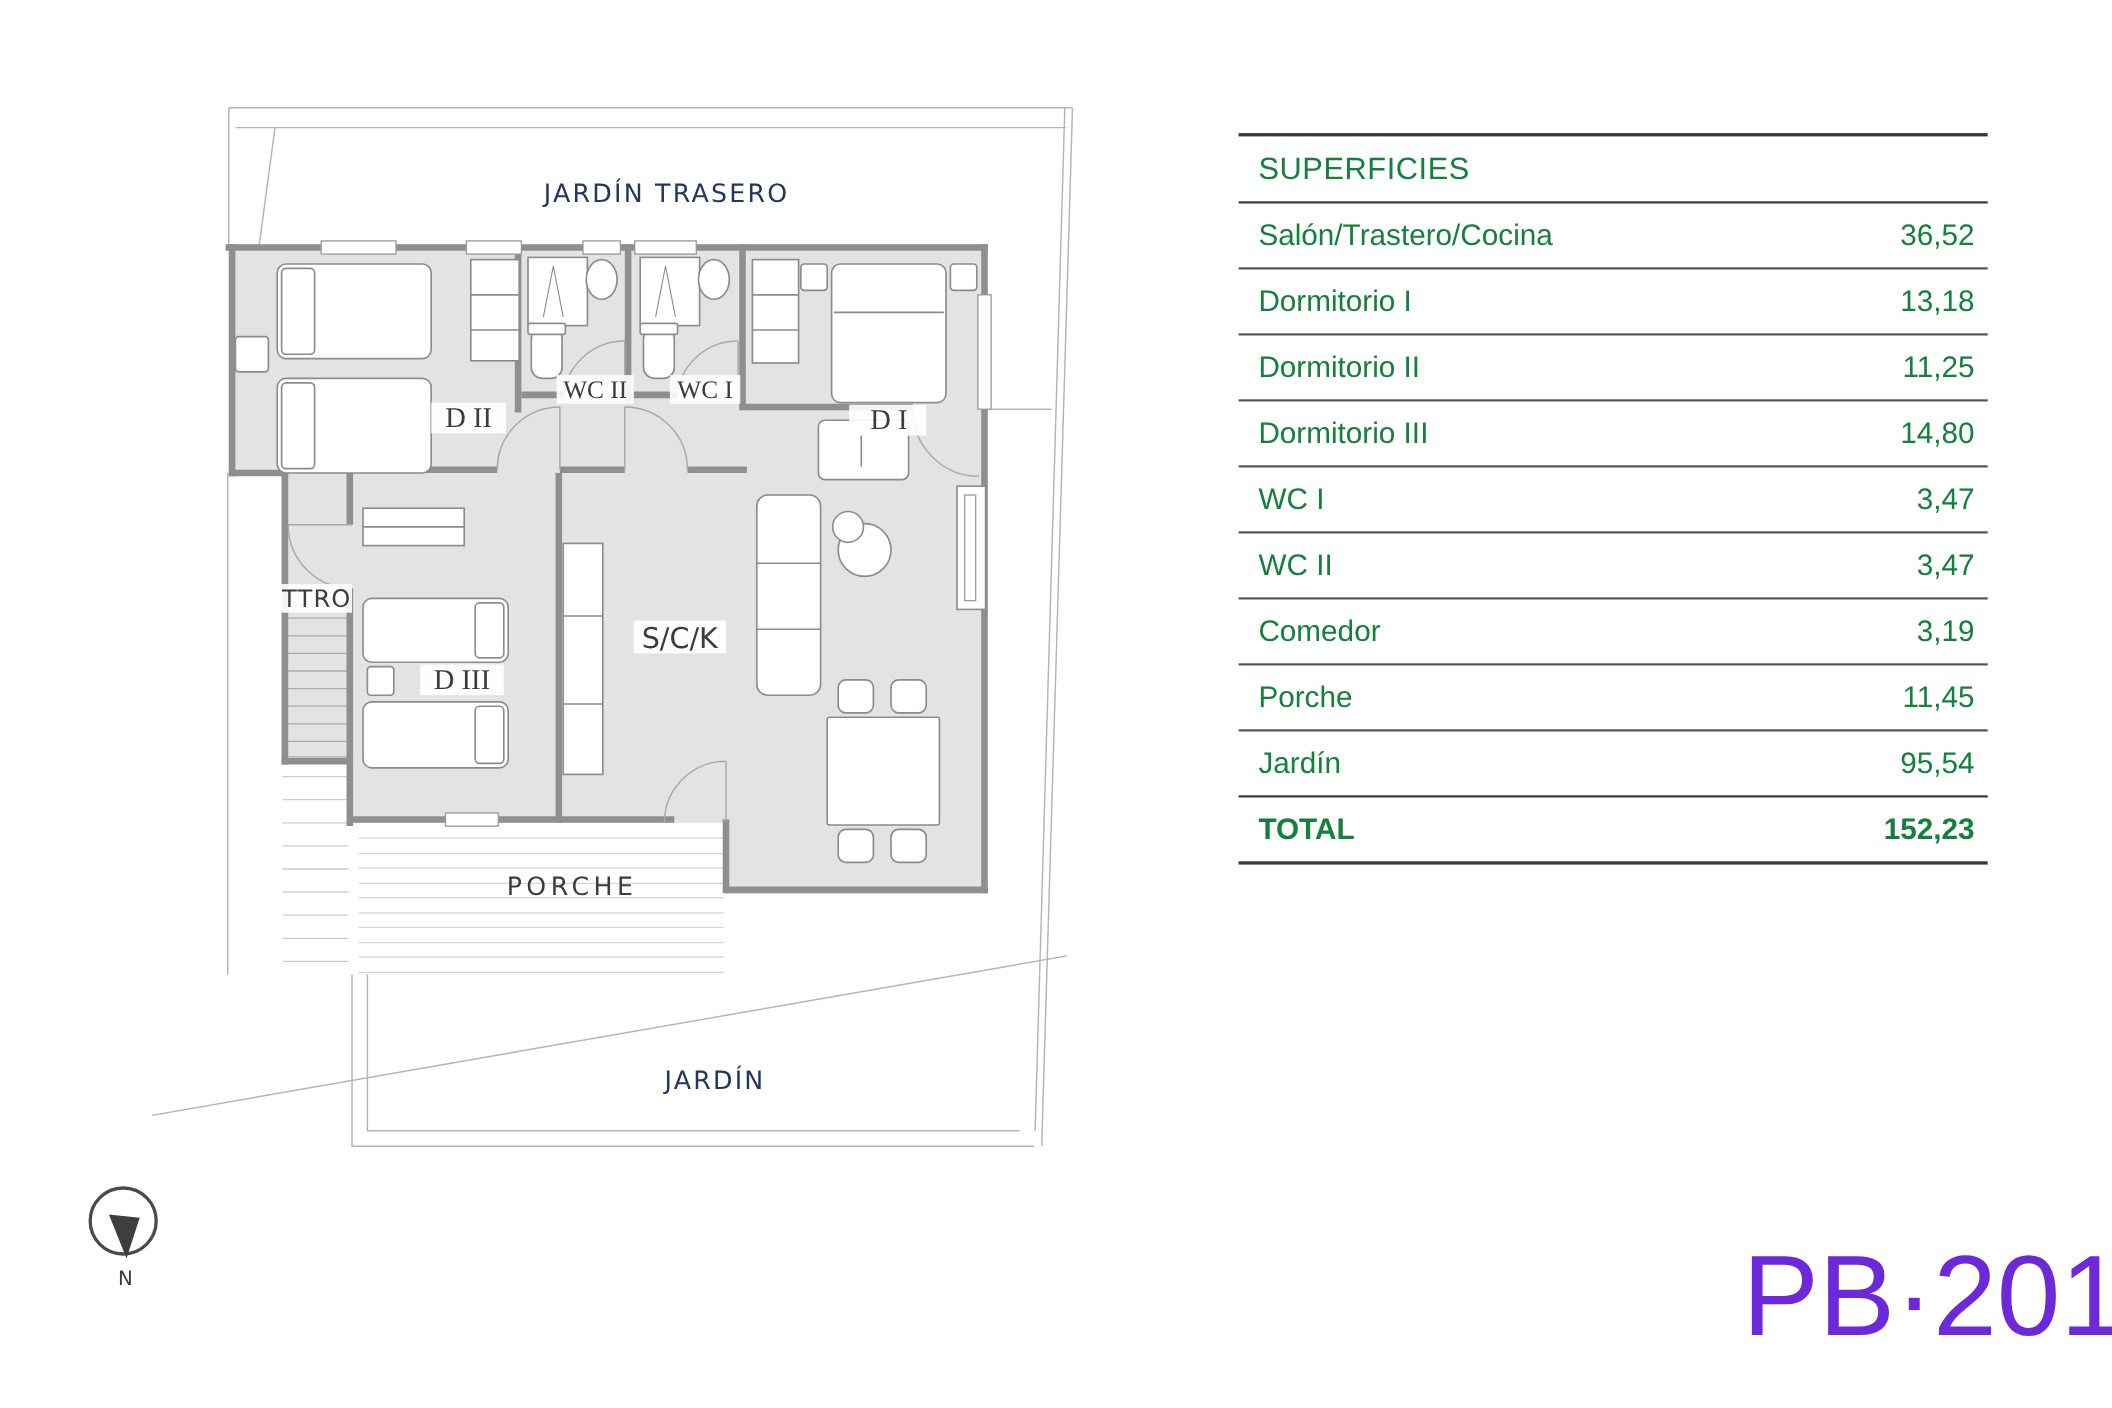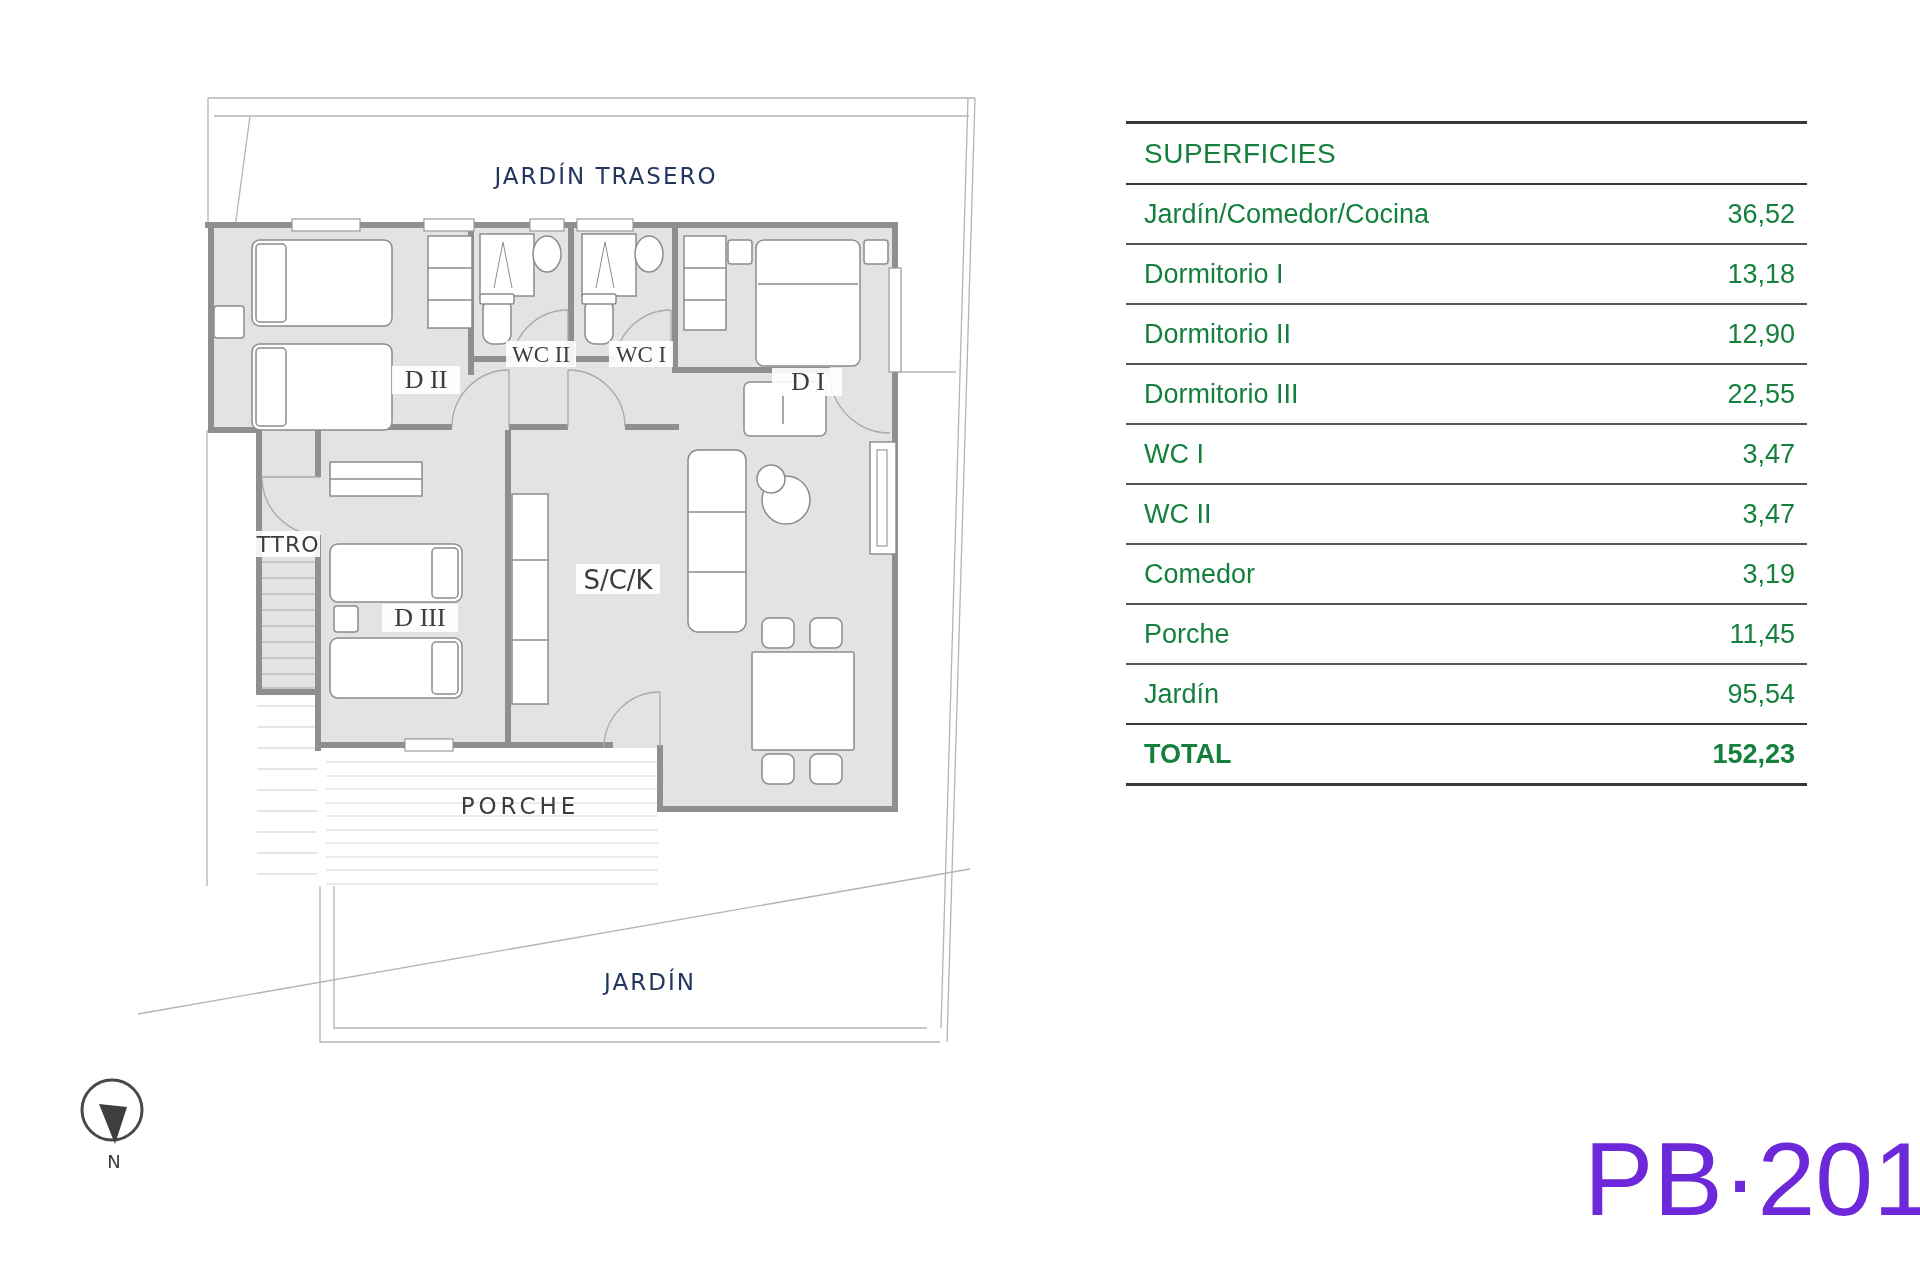--- a/index.html
+++ b/index.html
@@ -260,37 +260,37 @@
       <circle cx="112" cy="1110" r="30" fill="none" stroke="#4a4a4a" stroke-width="3"></circle>
       <path d="M99,1104 L127,1107 L115,1144 Z" fill="#3e3e3e"></path>
       <text class="tech-label" x="114" y="1168" font-size="18" text-anchor="middle">N</text>
     </g>
   </svg>
 
   <div class="surface-table">
     <div class="st-header">SUPERFICIES</div>
     <div class="st-rows">
     <div class="st-row">
-      <span>Jardín/Comedor/Cocina</span>
+      <span>Salón/Trastero/Cocina</span>
       <span class="st-val">36,52</span>
     </div>
 
     <div class="st-row">
       <span>Dormitorio I</span>
       <span class="st-val">13,18</span>
     </div>
 
     <div class="st-row">
       <span>Dormitorio II</span>
-      <span class="st-val">12,90</span>
+      <span class="st-val">11,25</span>
     </div>
 
     <div class="st-row">
       <span>Dormitorio III</span>
-      <span class="st-val">22,55</span>
+      <span class="st-val">14,80</span>
     </div>
 
     <div class="st-row">
       <span>WC I</span>
       <span class="st-val">3,47</span>
     </div>
 
     <div class="st-row">
       <span>WC II</span>
       <span class="st-val">3,47</span>

